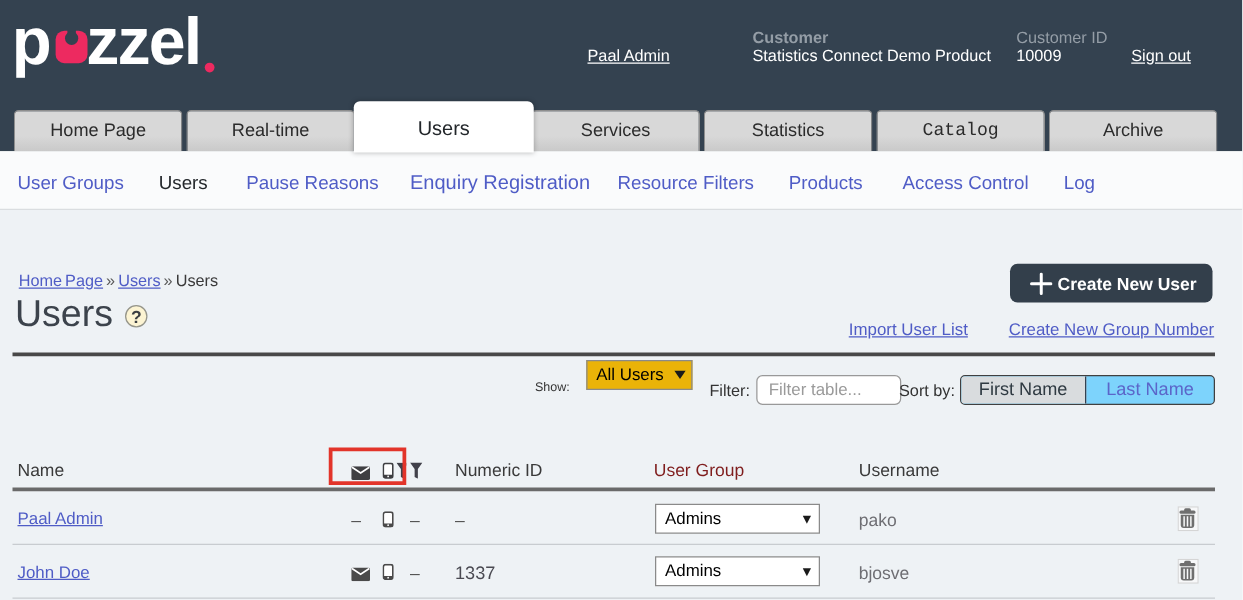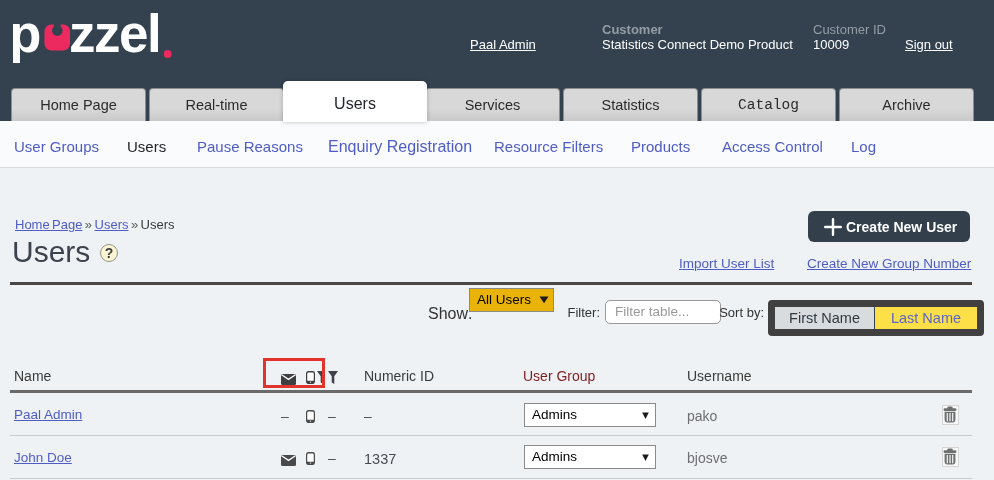--- a/index.html
+++ b/index.html
@@ -67,33 +67,33 @@
         <path d="M9 1.2 V16.8 M1.2 9 H16.8" stroke="#FFF" stroke-width="2.4" stroke-linecap="round"></path>
       </svg>
     <span style="position:absolute;left:38px;top:8px;font-size:14px;font-weight:bold;">Create New User</span>
   </div>
 
   <div class="abs lnk" style="left:679px;top:256px;font-size:13.5px;">Import User List</div>
   <div class="abs lnk" style="left:807px;top:256px;font-size:13.5px;">Create New Group Number</div>
 
   <div class="abs" style="left:10px;top:281.5px;width:962px;height:3.4px;background:#484848;"></div>
 
-  <div class="abs" style="left:428px;top:304.5px;font-size:16px;color:#333;">Show:</div>
+  <div class="abs" style="left:428px;top:304.5px;font-size:10px;color:#333;">Show:</div>
   <div class="abs" style="left:469px;top:288px;width:83px;height:22px;background:#eab308;border:1px solid #8A8A8A;">
     <span style="position:absolute;left:7px;top:3px;font-size:13.5px;color:#000;">All Users</span>
     <svg style="position:absolute;left:69px;top:7px;" width="10" height="8" viewBox="0 0 10 8">
         <path d="M0.5 0.5 H9.5 L5 7.2 Z" fill="#1A1A1A"></path>
       </svg>
   </div>
   <div class="abs" style="left:556px;top:304.5px;width:44px;text-align:right;font-size:13px;color:#333;">Filter:</div>
   <div class="abs" style="left:605px;top:300px;width:114px;height:22px;background:#FFF;border:1px solid #999;border-radius:5px;">
     <span style="position:absolute;left:9px;top:3px;font-size:13.5px;color:#9A9A9A;">Filter table...</span>
   </div>
   <div class="abs" style="left:714px;top:304.5px;width:50px;text-align:right;font-size:13px;color:#333;">Sort by:</div>
-  <div class="abs" style="left:768px;top:300px;width:202px;height:22px;border:7px solid #404040;border-radius:4px;background:#fde047;overflow:hidden;">
+  <div class="abs" style="left:768px;top:300px;width:202px;height:22px;border:1px solid #404040;border-radius:4px;background:#7dd3fc;overflow:hidden;">
     <div style="position:absolute;left:0;top:0;width:99px;height:22px;background:#D9DCDE;border-right:1px solid #344250;text-align:center;line-height:22px;font-size:14.5px;color:#2F3A42;">First Name</div>
     <div style="position:absolute;left:100px;top:0;width:102px;height:22px;text-align:center;line-height:22px;font-size:14.5px;color:#5B65C9;">Last Name</div>
   </div>
 
   <div class="abs" style="left:14px;top:368px;font-size:14px;color:#3A3A3A;">Name</div>
   <div class="abs" style="left:364px;top:368px;font-size:14px;color:#3A3A3A;">Numeric ID</div>
   <div class="abs" style="left:523px;top:368px;font-size:14px;color:#7f1d1d;">User Group</div>
   <div class="abs" style="left:687px;top:368px;font-size:14px;color:#3A3A3A;">Username</div>
 
   <div class="abs" style="left:281px;top:371px;">

